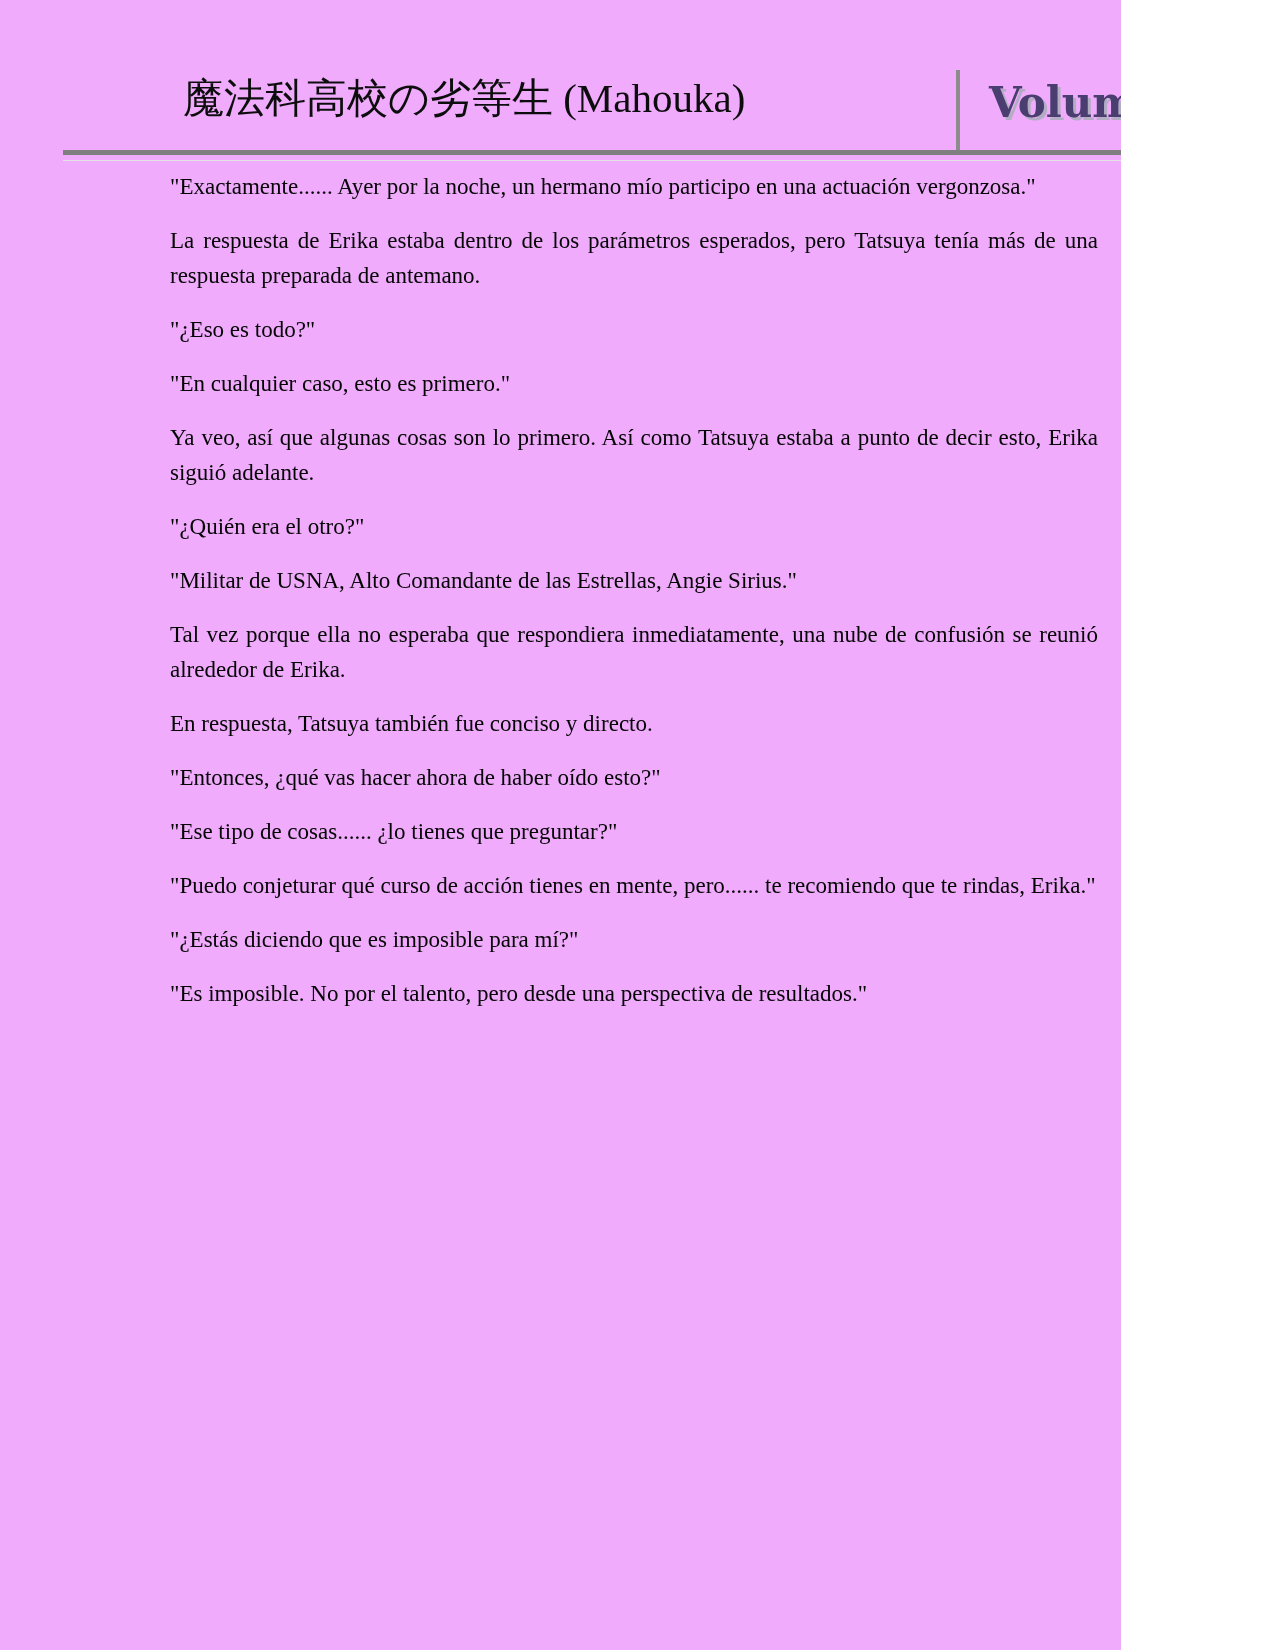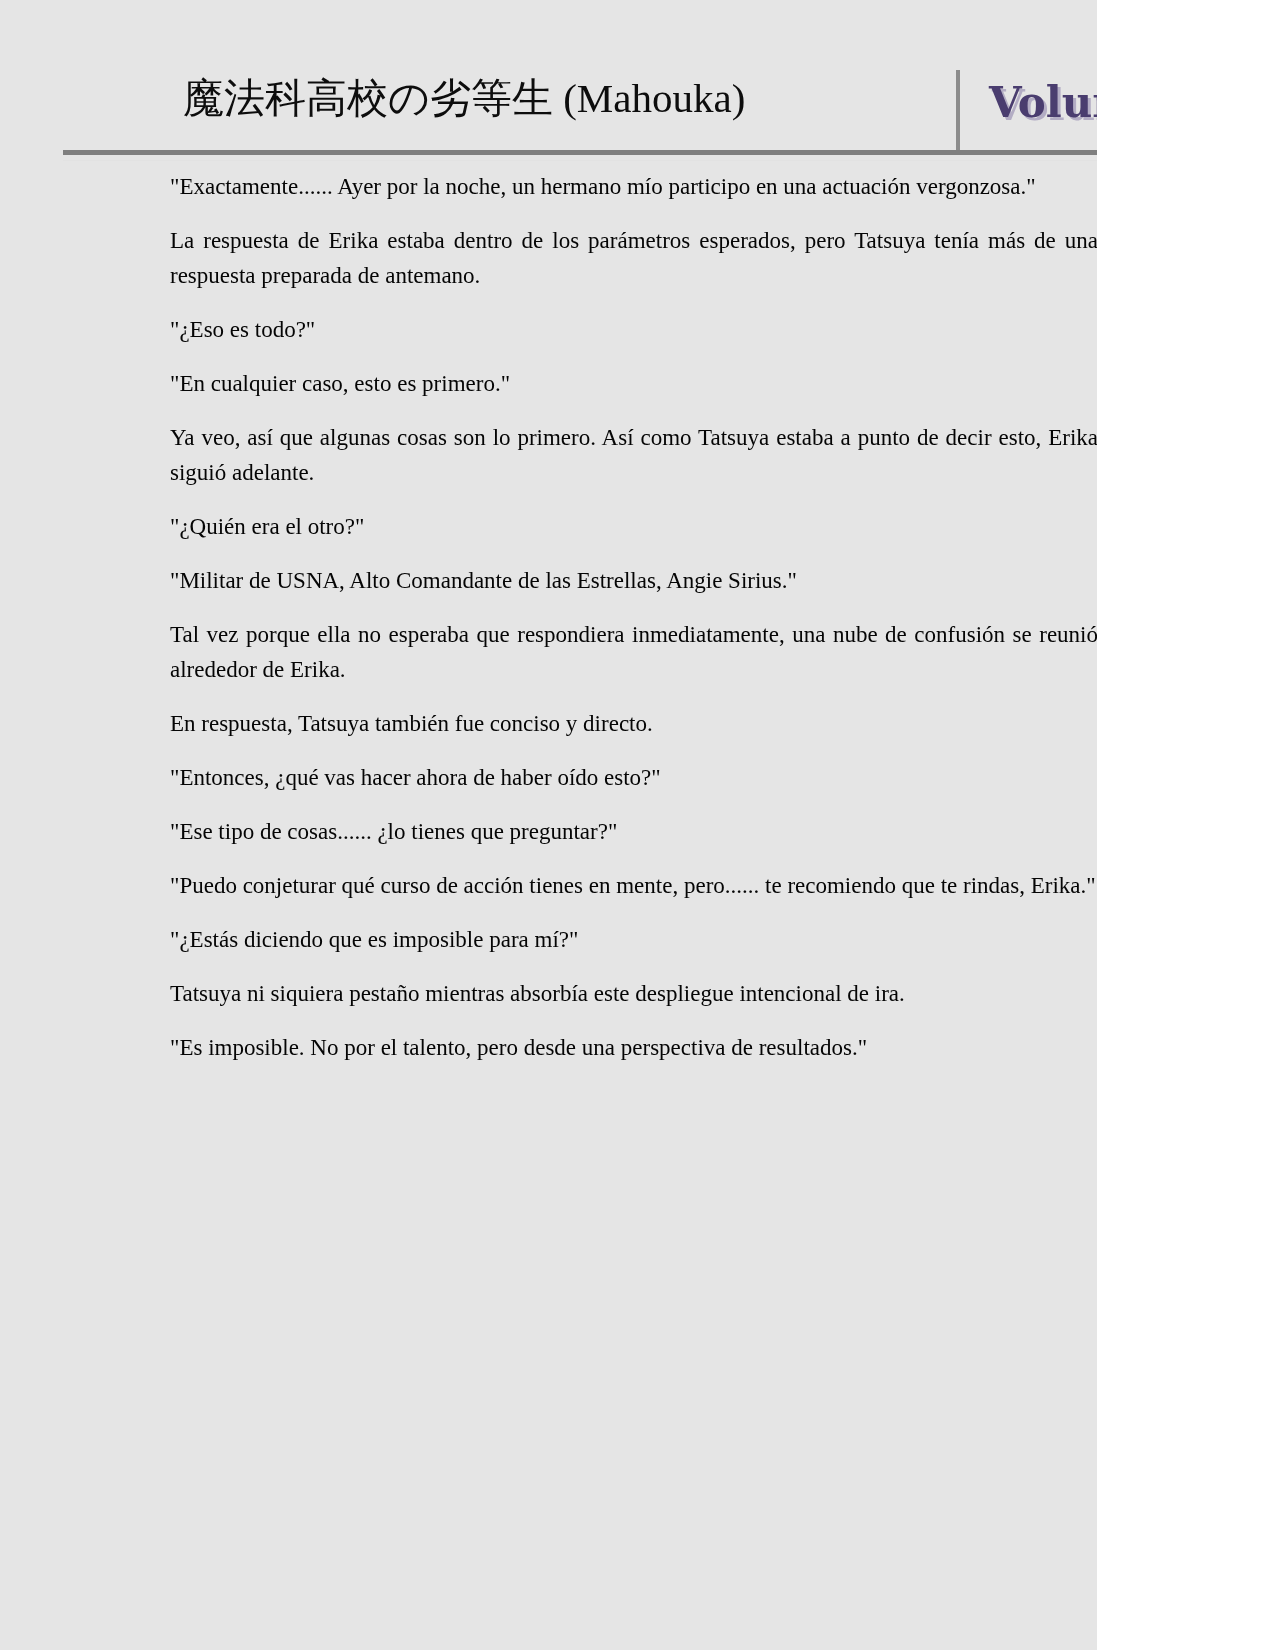--- a/index.html
+++ b/index.html
@@ -1,22 +1,23 @@
 <!DOCTYPE html>
 <html><head>
 <meta charset="utf-8">
 <style>
   html, body { margin: 0; padding: 0; background: #ffffff; }
   .page {
     position: relative;
     width: 1097px;
     height: 1650px;
-    background: #e5e5e5;
+    background: #f0abfc;
     overflow: hidden;
     font-family: "Liberation Serif", "DejaVu Serif", serif;
+    padding-left: 24px;
   }
   
   .doc-title {
     position: absolute;
     left: 183px;
     top: 76px;
     margin: 0;
     font-family: "Liberation Serif", "DejaVu Serif", serif;
     font-weight: normal;
     font-size: 41px;
@@ -108,19 +109,18 @@
     <p>"En cualquier caso, esto es primero."</p>
     <p>Ya veo, así que algunas cosas son lo primero. Así como Tatsuya estaba a punto de decir esto, Erika siguió adelante.</p>
     <p>"¿Quién era el otro?"</p>
     <p>"Militar de USNA, Alto Comandante de las Estrellas, Angie Sirius."</p>
     <p>Tal vez porque ella no esperaba que respondiera inmediatamente, una nube de confusión se reunió alrededor de Erika.</p>
     <p>En respuesta, Tatsuya también fue conciso y directo.</p>
     <p>"Entonces, ¿qué vas hacer ahora de haber oído esto?"</p>
     <p>"Ese tipo de cosas...... ¿lo tienes que preguntar?"</p>
     <p>"Puedo conjeturar qué curso de acción tienes en mente, pero...... te recomiendo que te rindas, Erika."</p>
     <p>"¿Estás diciendo que es imposible para mí?"</p>
-    <p>Tatsuya ni siquiera pestaño mientras absorbía este despliegue intencional de ira.</p>
     <p>"Es imposible. No por el talento, pero desde una perspectiva de resultados."</p>
   </div>
 
   <div class="page-number">54</div>
 
 </div>
 
 </body></html>

